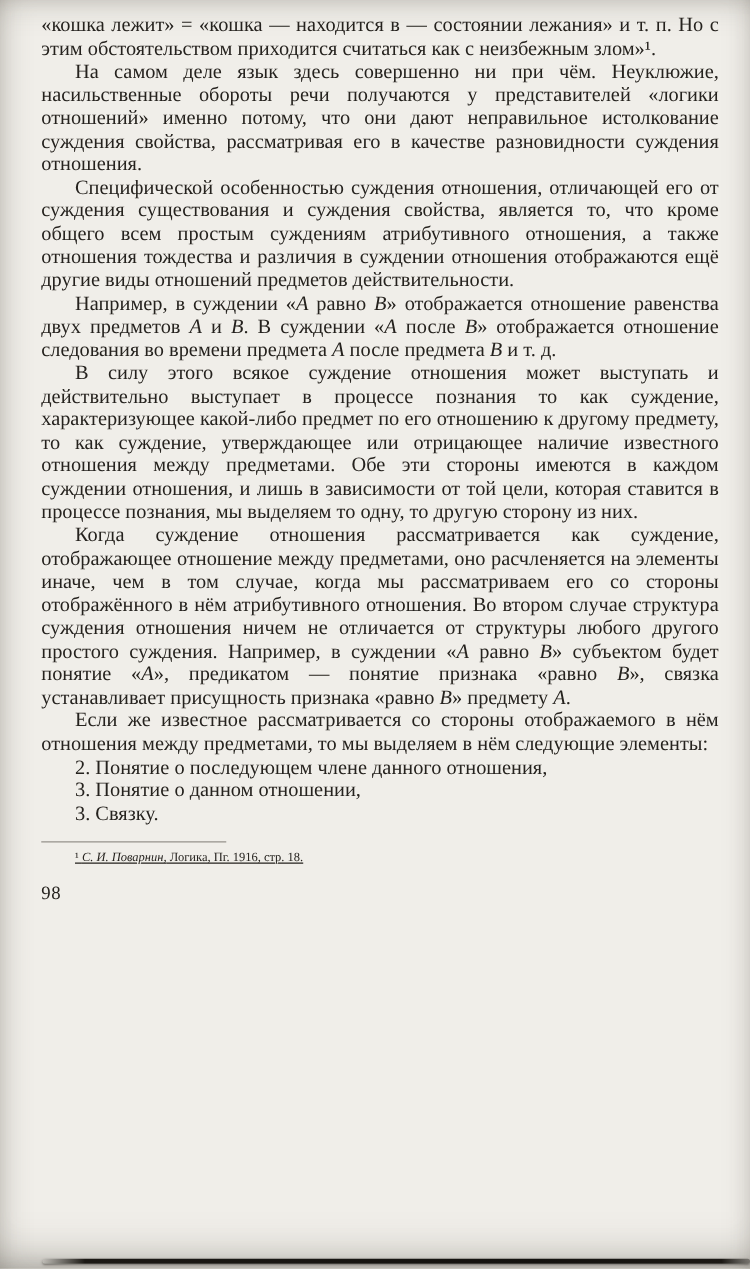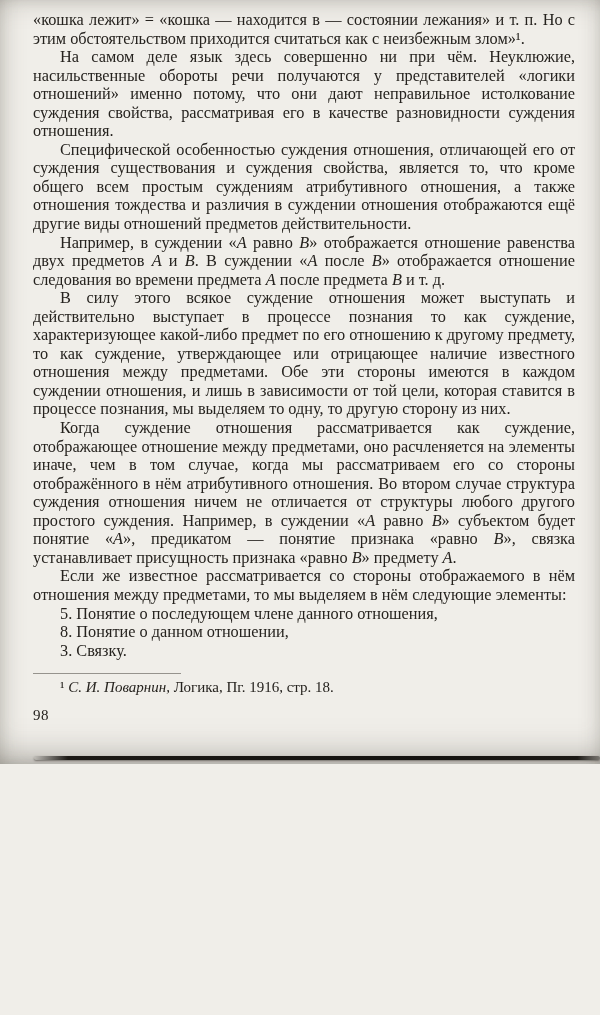--- a/index.html
+++ b/index.html
@@ -3,21 +3,21 @@
 <meta charset="utf-8">
 <style>
   html, body {
     margin: 0;
     padding: 0;
     background: #f0eee9;
   }
   .page {
     position: relative;
     width: 600px;
-    height: 764px;
+    height: 1015px;
     background: #f0eee9;
     overflow: hidden;
     box-shadow:
       inset 16px 0 28px -20px rgba(95,90,80,.45),
       inset -14px 0 26px -20px rgba(95,90,80,.40),
       inset 0 20px 30px -24px rgba(95,90,80,.40),
       inset 0 -28px 36px -26px rgba(80,76,68,.55);
     font-family: "Liberation Serif", "DejaVu Serif", serif;
     color: #25221e;
   }
@@ -39,24 +39,25 @@
   .para i, .footnote i {
     font-style: italic;
   }
   .footnote-rule {
     width: 148px;
     border: 0;
     border-top: 1px solid rgba(60,56,50,.5);
     margin: 13px 0 5px 0;
   }
   .footnote {
-    font-size: 15px;
+    font-size: 10px;
     line-height: 16.5px;
     text-indent: 27px;
     text-align: justify;
+    text-decoration: underline;
   }
   .page-number {
     font-size: 15px;
     margin-top: 11px;
     letter-spacing: .5px;
   }
   .scan-edge {
     position: absolute;
     left: 34px;
     right: 0;
@@ -78,22 +79,22 @@
 <div class="page">
   <div class="inner">
     <div class="text-block">
         <p class="para">«кошка лежит» = «кошка — находится в — состоянии лежания» и т. п. Но с этим обстоятельством приходится считаться как с неизбежным злом»¹.</p>
         <p class="para indent">На самом деле язык здесь совершенно ни при чём. Неуклюжие, насильственные обороты речи получаются у представителей «логики отношений» именно потому, что они дают неправильное истолкование суждения свойства, рассматривая его в качестве разновидности суждения отношения.</p>
         <p class="para indent">Специфической особенностью суждения отношения, отличающей его от суждения существования и суждения свойства, является то, что кроме общего всем простым суждениям атрибутивного отношения, а также отношения тождества и различия в суждении отношения отображаются ещё другие виды отношений предметов действительности.</p>
         <p class="para indent">Например, в суждении «<i>А</i> равно <i>В</i>» отображается отношение равенства двух предметов <i>А</i> и <i>В</i>. В суждении «<i>А</i> после <i>В</i>» отображается отношение следования во времени предмета <i>А</i> после предмета <i>В</i> и т. д.</p>
         <p class="para indent">В силу этого всякое суждение отношения может выступать и действительно выступает в процессе познания то как суждение, характеризующее какой-либо предмет по его отношению к другому предмету, то как суждение, утверждающее или отрицающее наличие известного отношения между предметами. Обе эти стороны имеются в каждом суждении отношения, и лишь в зависимости от той цели, которая ставится в процессе познания, мы выделяем то одну, то другую сторону из них.</p>
         <p class="para indent">Когда суждение отношения рассматривается как суждение, отображающее отношение между предметами, оно расчленяется на элементы иначе, чем в том случае, когда мы рассматриваем его со стороны отображённого в нём атрибутивного отношения. Во втором случае структура суждения отношения ничем не отличается от структуры любого другого простого суждения. Например, в суждении «<i>А</i> равно <i>В</i>» субъектом будет понятие «<i>А</i>», предикатом — понятие признака «равно <i>В</i>», связка устанавливает присущность признака «равно <i>В</i>» предмету <i>А</i>.</p>
         <p class="para indent">Если же известное рассматривается со стороны отображаемого в нём отношения между предметами, то мы выделяем в нём следующие элементы:</p>
-        <p class="para indent">5. Понятие о последующем члене данного отношения,</p>
-        <p class="para indent">8. Понятие о данном отношении,</p>
+        <p class="para indent">2. Понятие о последующем члене данного отношения,</p>
+        <p class="para indent">3. Понятие о данном отношении,</p>
         <p class="para indent">3. Связку.</p>
       </div>
     <hr class="footnote-rule">
     <div class="footnote">¹ <i>С. И. Поварнин,</i> Логика, Пг. 1916, стр. 18.</div>
     <div class="page-number">98</div>
   </div>
   <div class="scan-edge"></div>
 </div>
 
 </body></html>

